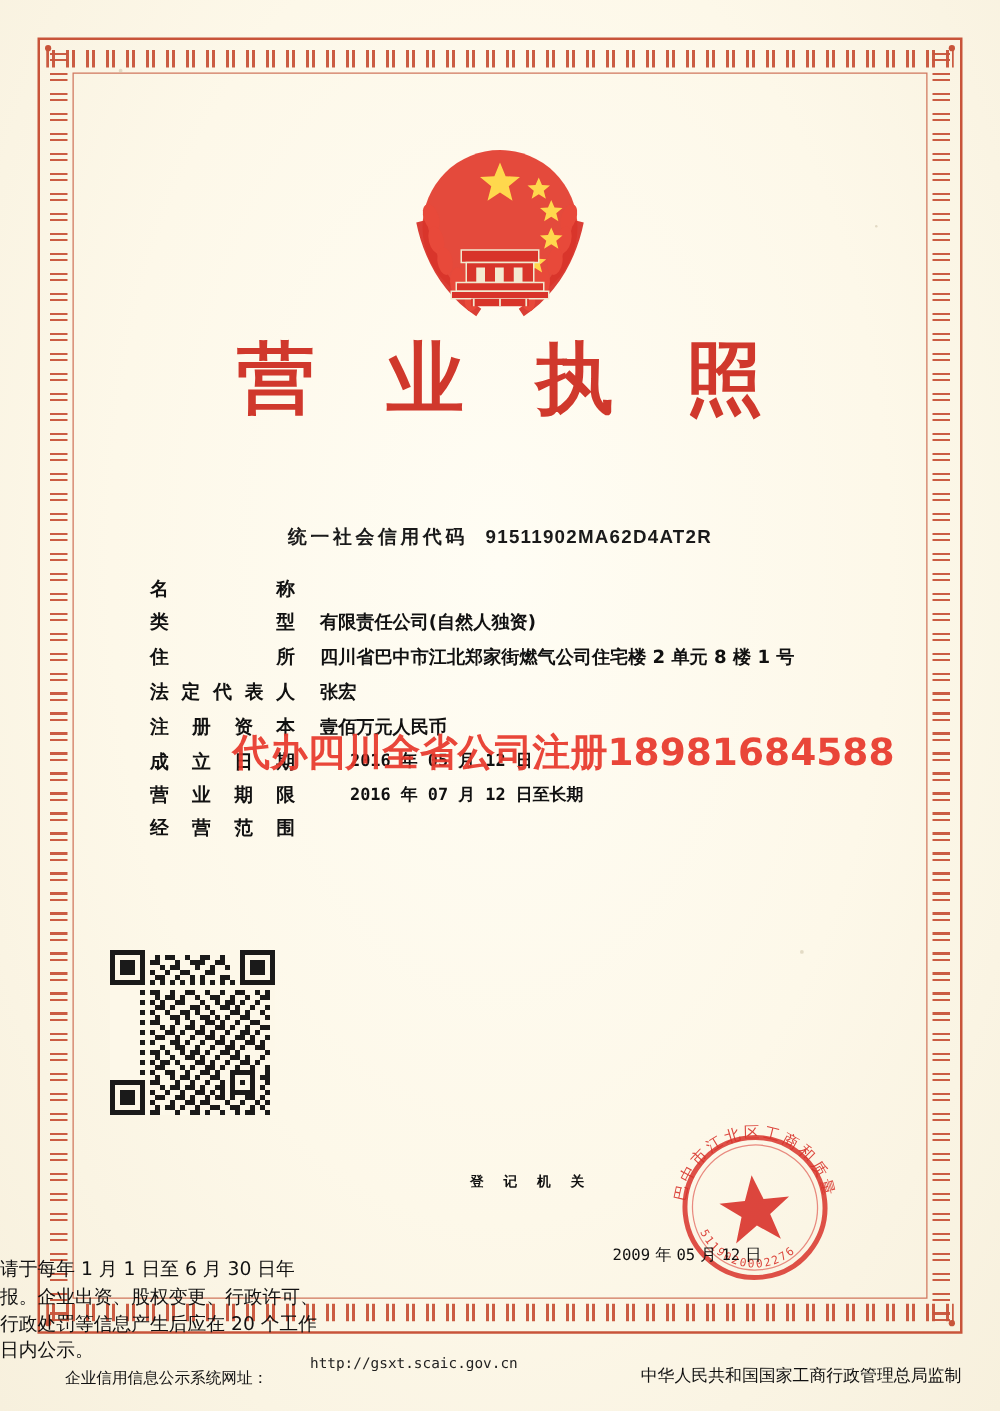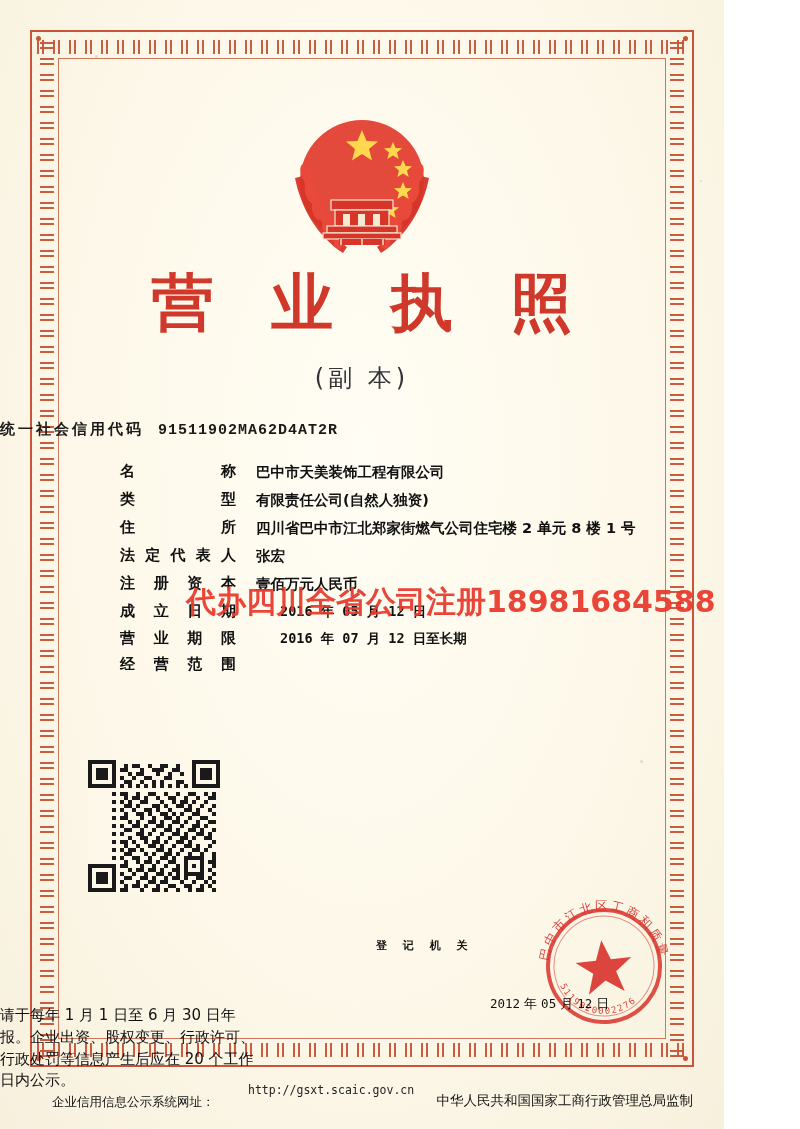--- a/index.html
+++ b/index.html
@@ -4,21 +4,21 @@
 <style>
   html,body{margin:0;padding:0;}
   body{
     width:800px;height:1129px;
     background:#ffffff;
     font-family:"Liberation Sans", sans-serif;
     overflow:hidden;
   }
   #license{
     position:relative;
-    width:724px;height:1129px;
+    width:800px;height:1129px;
     background:
       radial-gradient(ellipse at 50% 40%, #fffdf4 0%, #fdf8e9 55%, #f7f0dd 100%);
   }
   
   .frame-outer{
     position:absolute;
     left:30px;top:30px;right:30px;bottom:62px;
     border:2px solid #c8543a;
   }
   .greek-band{
@@ -69,22 +69,22 @@
     line-height:1;
   }
   .subtitle{
     position:absolute;left:0;right:0;top:362px;
     text-align:center;
     font-family:"DejaVu Sans","Liberation Sans",sans-serif;
     font-size:24px;color:#333;letter-spacing:4px;
   }
   .credit-code{
     position:absolute;left:0;right:0;top:420px;
-    text-align:left;
-    font-family:Liberation Mono, monospace;
+    text-align:center;
+    font-family:Liberation Sans, sans-serif;
     font-size:15px;font-weight:bold;color:#1a1a1a;
     letter-spacing:1px;
   }
   .credit-code .label{letter-spacing:3px;margin-right:14px;}
 
   
   .fields{
     position:absolute;left:120px;top:462px;width:580px;
     font-family:"DejaVu Sans","Liberation Sans",sans-serif;
     color:#111;
@@ -228,34 +228,32 @@
       </g>
       <g stroke="#f3ead2" stroke-width="1.4" fill="none">
         <line x1="64" y1="131" x2="64" y2="137"></line>
         <line x1="85" y1="131" x2="85" y2="137"></line>
         <line x1="106" y1="131" x2="106" y2="137"></line>
       </g>
     </svg>
   </div>
 
   <div class="title">营 业 执 照</div>
-  <div class="subtitle">(副 本)</div>
 
   <div class="credit-code">
     <span class="label">统一社会信用代码</span><span class="code">91511902MA62D4AT2R</span>
   </div>
 
   <div class="fields">
 
     <div class="row">
       <div class="lbl">
         <span>名</span>
         <span>称</span>
       </div>
-      <div class="val">巴中市天美装饰工程有限公司</div>
     </div>
 
     <div class="row">
       <div class="lbl">
         <span>类</span>
         <span>型</span>
       </div>
       <div class="val">有限责任公司(自然人独资)</div>
     </div>
 
@@ -599,21 +597,21 @@
       <text font-family="'DejaVu Sans','Liberation Sans',sans-serif" font-size="12.5" fill="#d8322a" opacity="0.9" letter-spacing="2.4">
         <textPath href="#arcTop" startOffset="6%">巴中市江北区工商和质量技术监督管理局</textPath>
       </text>
       <text font-family="'DejaVu Sans Mono','Liberation Mono',monospace" font-size="9" fill="#d8322a" opacity="0.9" letter-spacing="1.6">
         <textPath href="#arcBottom" startOffset="10%">5119020002276</textPath>
       </text>
     </svg>
   </div>
 
   <div class="date-line">
-    <span class="n">2012</span>
+    <span class="n">2009</span>
     <span class="u">年</span>
     <span class="n">05</span>
     <span class="u">月</span>
     <span class="n">12</span>
     <span class="u">日</span>
   </div>
 
   <div class="notice">请于每年 1 月 1 日至 6 月 30 日年报。企业出资、股权变更、行政许可、行政处罚等信息产生后应在 20 个工作日内公示。</div>
   <div class="site-line">企业信用信息公示系统网址：</div>
   <div class="site-url">http://gsxt.scaic.gov.cn</div>

